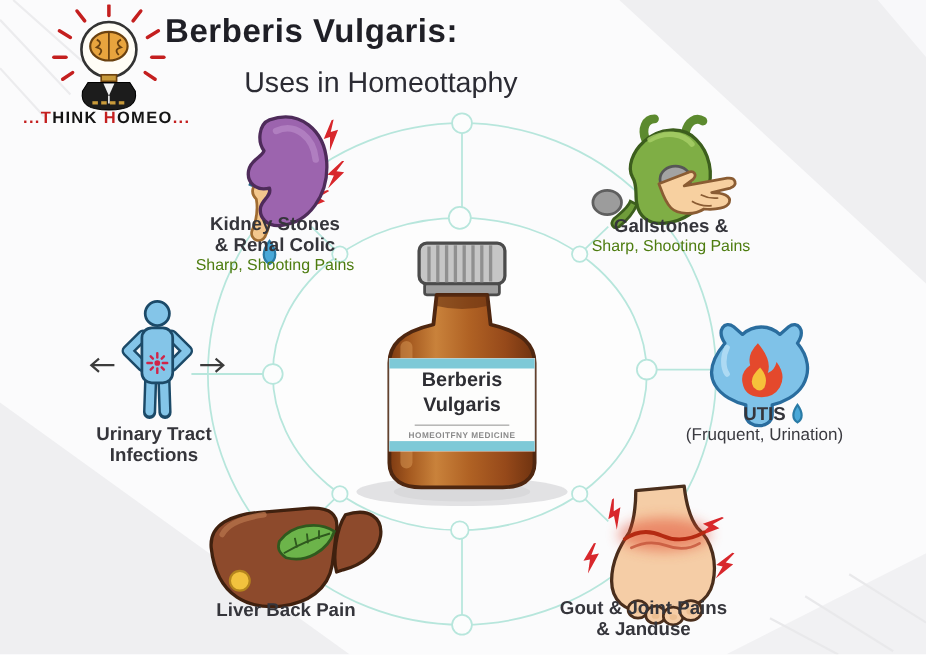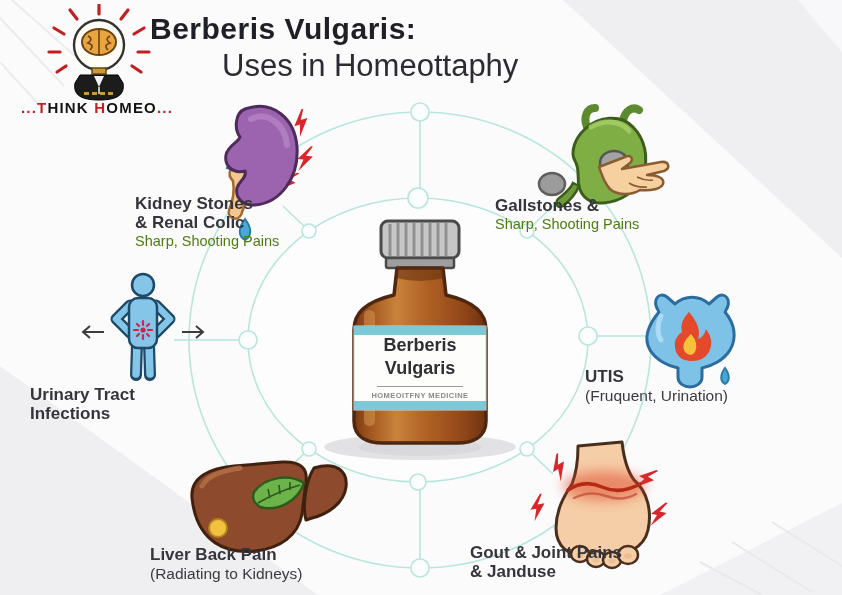--- a/index.html
+++ b/index.html
@@ -3,28 +3,28 @@
 <meta charset="utf-8">
 <style>
   html,body{margin:0;padding:0;}
   body{font-family:"Liberation Sans","DejaVu Sans",sans-serif;background:#ffffff;}
   #canvas{position:relative;width:842px;height:595px;background:#fbfbfc;overflow:hidden;}
   .abs{position:absolute;}
   svg{display:block;}
   
   .title-wrap{left:150px;top:12px;width:500px;}
   .title-line1{font-size:30px;font-weight:800;color:#1f1f26;letter-spacing:.5px;}
-  .title-line2{font-size:31px;font-weight:500;color:#2b2b33;padding-left:72px;margin-top:2px;}
+  .title-line2{font-size:26px;font-weight:500;color:#2b2b33;padding-left:72px;margin-top:14px;}
   
   .logo-text{left:6px;top:99px;width:182px;text-align:center;font-size:15px;font-weight:800;letter-spacing:1.2px;white-space:nowrap;}
   .lg-red{color:#c41f1f;} .lg-blk{color:#141414;}
   
   .item{position:absolute;}
   .ic{position:absolute;}
-  .itxt{position:absolute;left:0;width:100%;}
+  .itxt{position:absolute;left:0;width:100%;text-align:center;}
   .t1,.t2{font-size:17px;font-weight:700;color:#35353b;line-height:19px;}
   .t2r{font-size:15.5px;font-weight:400;color:#3a3a40;line-height:19px;}
   .sub{font-size:14.5px;font-weight:400;color:#4d7c0f;line-height:17px;margin-top:1px;}
   
   .bottle-label{left:355px;top:327px;width:130px;height:82px;display:flex;flex-direction:column;align-items:center;justify-content:flex-start;padding-top:7px;box-sizing:border-box;}
   .bl1{font-size:18px;font-weight:600;color:#2e2e33;line-height:23px;}
   .bl-div{width:86px;border-top:1.5px solid #9a9a9a;margin:6px 0 4px 0;}
   .bl-sub{font-size:7.5px;letter-spacing:.45px;color:#8a8a8a;font-weight:600;}
 </style>
 </head>
@@ -241,21 +241,20 @@
       <path d="M24,30 C30,18 48,14 62,12" stroke="#b4714a" stroke-width="5" fill="none" stroke-linecap="round" opacity=".8"></path>
       <path d="M136,12 C158,5 170,15 168,31 C166,47 150,58 134,62 L128,64 C124,50 128,24 136,12 Z" fill="#8d4a2c" stroke="#40210f" stroke-width="3" stroke-linejoin="round"></path>
       <g>
         <path d="M76,36 C88,20 112,18 126,27 C120,45 100,56 82,51 C75,46 74,42 76,36 Z" fill="#6cb44a" stroke="#2f5a1e" stroke-width="2.5"></path>
         <path d="M80,47 C92,40 108,33 122,29 M92,42 L90,33 M102,38 L101,29 M112,34 L112,26" stroke="#2f5a1e" stroke-width="1.7" fill="none"></path>
       </g>
       <circle cx="40" cy="72" r="9" fill="#f2c23e" stroke="#b5851d" stroke-width="2"></circle>
     </svg>
     <div class="itxt" style="top:95px">
       <div class="t1">Liver Back Pain</div>
-      <div class="t2r">(Radiating to Kidneys)</div>
     </div>
   </div>
 
   <div class="item" style="left:470px;top:438px;width:230px;height:150px">
     <svg class="ic" style="left:50px;top:0px" width="150" height="135" viewBox="0 0 150 135">
       <defs>
           <filter id="blur6" x="-60%" y="-60%" width="220%" height="220%">
             <feGaussianBlur stdDeviation="6"></feGaussianBlur>
           </filter>
         </defs>

